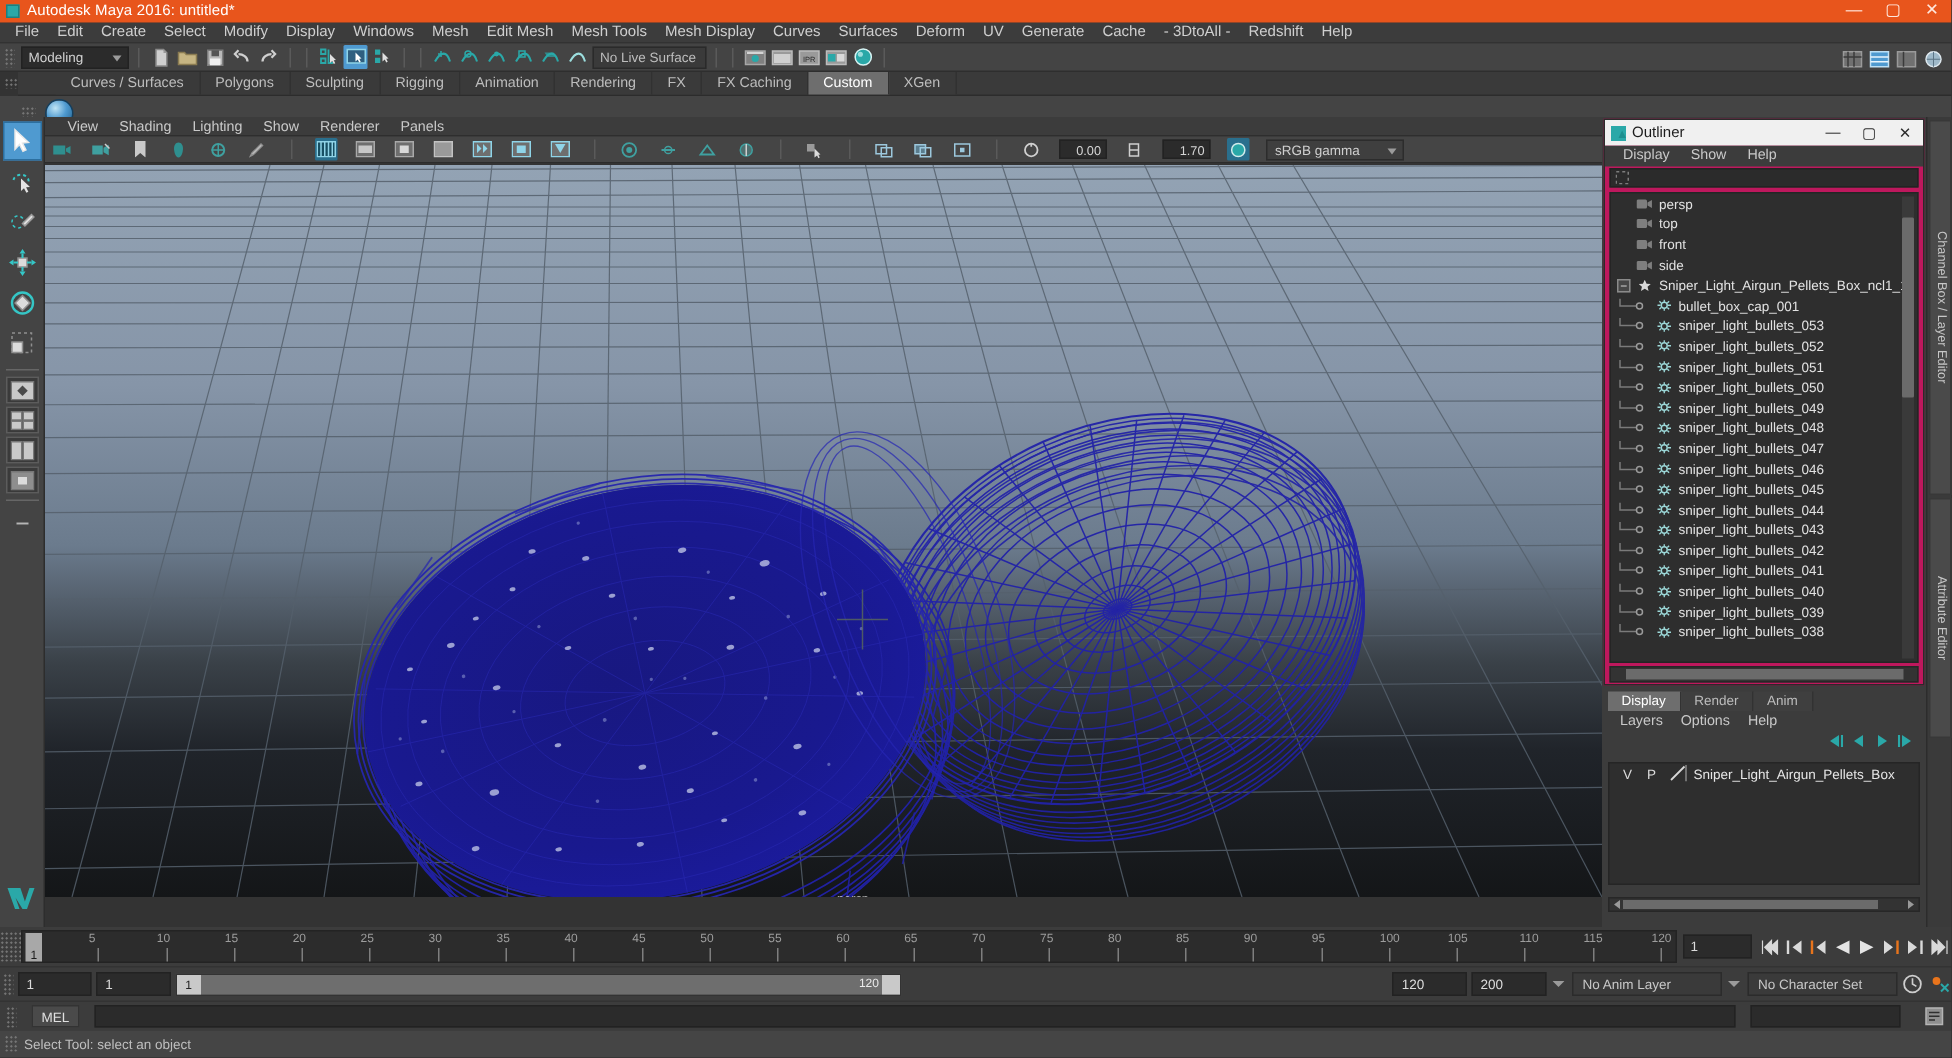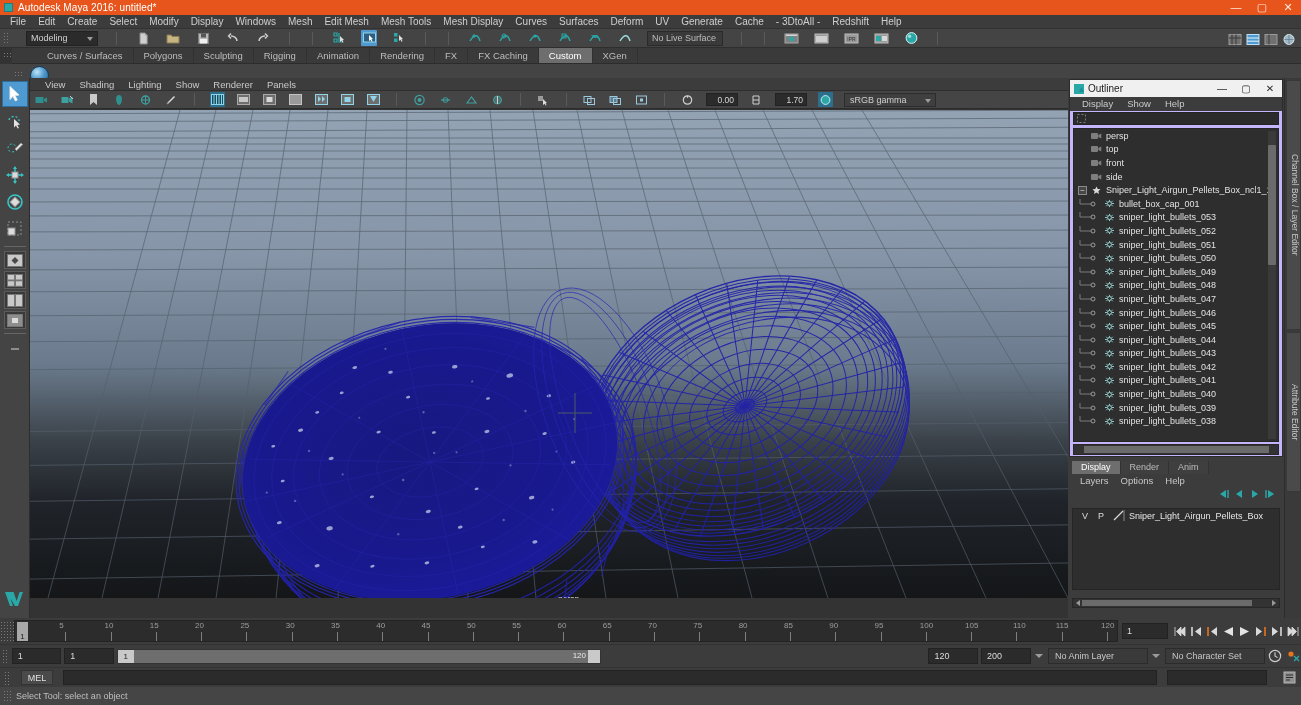--- a/index.html
+++ b/index.html
@@ -25,21 +25,21 @@
   .wbtn{ width:26px;height:15px; display:flex;align-items:center;justify-content:center;
     color:#ffe7dd; font-size:11px; line-height:1; }
 
   
   .menubar{ height:14px; background:#3c3c3c; display:flex; align-items:center;
     padding-left:4px; border-bottom:1px solid #323232; }
   .menubar .mi{ padding:0 6px; font-size:10px; color:#cfcfcf; line-height:14px; white-space:nowrap; }
 
   
   .statusbar{ height:19px; background:#444444; display:flex; align-items:center;
-    padding:0 3px; gap:14px; border-bottom:1px solid #2e2e2e; position:relative;}
+    padding:0 3px; gap:2px; border-bottom:1px solid #2e2e2e; position:relative;}
   .combo{ width:72px;height:15px;background:#2b2b2b;border:1px solid #222;
     display:flex;align-items:center;padding-left:4px;font-size:9px;color:#d2d2d2;position:relative;}
   .combo .arr{ position:absolute;right:4px;top:5px;width:0;height:0;
     border-left:3px solid transparent;border-right:3px solid transparent;border-top:4px solid #9b9b9b;}
   .sep{ width:1px;height:13px;background:#5a5a5a;margin:0 4px; }
   .tbtn{ width:16px;height:16px;display:flex;align-items:center;justify-content:center;
     border-radius:1px; }
   .tbtn.on{ background:#4f9ad0; }
   .livesurf{ width:76px;height:15px;background:#3a3a3a;border:1px solid #2a2a2a;
     font-size:9px;color:#bdbdbd;display:flex;align-items:center;padding-left:4px; }
@@ -88,21 +88,21 @@
       border-left:3px solid transparent;border-right:3px solid transparent;border-top:4px solid #9b9b9b;}
 
   
   .canvas{ position:absolute;left:0;top:32px;width:1038px;height:488px;overflow:hidden;
      background:linear-gradient(to bottom,#8f9fb0 0%, #8394a6 28%, #5f6f80 52%, #2b2f33 70%, #1a1c1e 100%); }
   .canvas svg{ position:absolute;left:0;top:0; }
   .persp{ position:absolute; left:528px; top:484px; font-size:8.5px; color:#d8d8d8; }
 
   
   .dock{ position:absolute; left:1068px; top:0; width:216px; height:540px; background:#3c3c3c; }
-  .outliner{ position:absolute;left:1px;top:1px;width:214px;height:378px;background:#c4b5fd;
+  .outliner{ position:absolute;left:1px;top:1px;width:214px;height:378px;background:#be185d;
      border:1px solid #2b2b2b; }
   .olbar{ height:17px;background:#f0f0f0;display:flex;align-items:center;padding-left:4px;position:relative;}
   .olbar .oicon{width:10px;height:10px;background:#2aa8a8;margin-right:4px;flex:none;}
   .olbar .otitle{font-size:10px;color:#1c1c1c;}
   .olwbtns{position:absolute;right:0;top:0;height:17px;display:flex;}
   .olwb{width:24px;height:17px;display:flex;align-items:center;justify-content:center;color:#2b2b2b;font-size:10px;}
   .olmenu{height:14px;background:#3c3c3c;display:flex;align-items:center;padding-left:5px;}
   .olmenu .mi{padding:0 7px;font-size:9.5px;color:#c9c9c9;line-height:14px;}
   .olsearch{height:13px;margin:1px 3px 2px 3px;background:#2b2b2b;border:1px solid #232323;display:flex;align-items:center;}
   .olsearch .si{width:14px;height:11px;display:flex;align-items:center;justify-content:center;}

